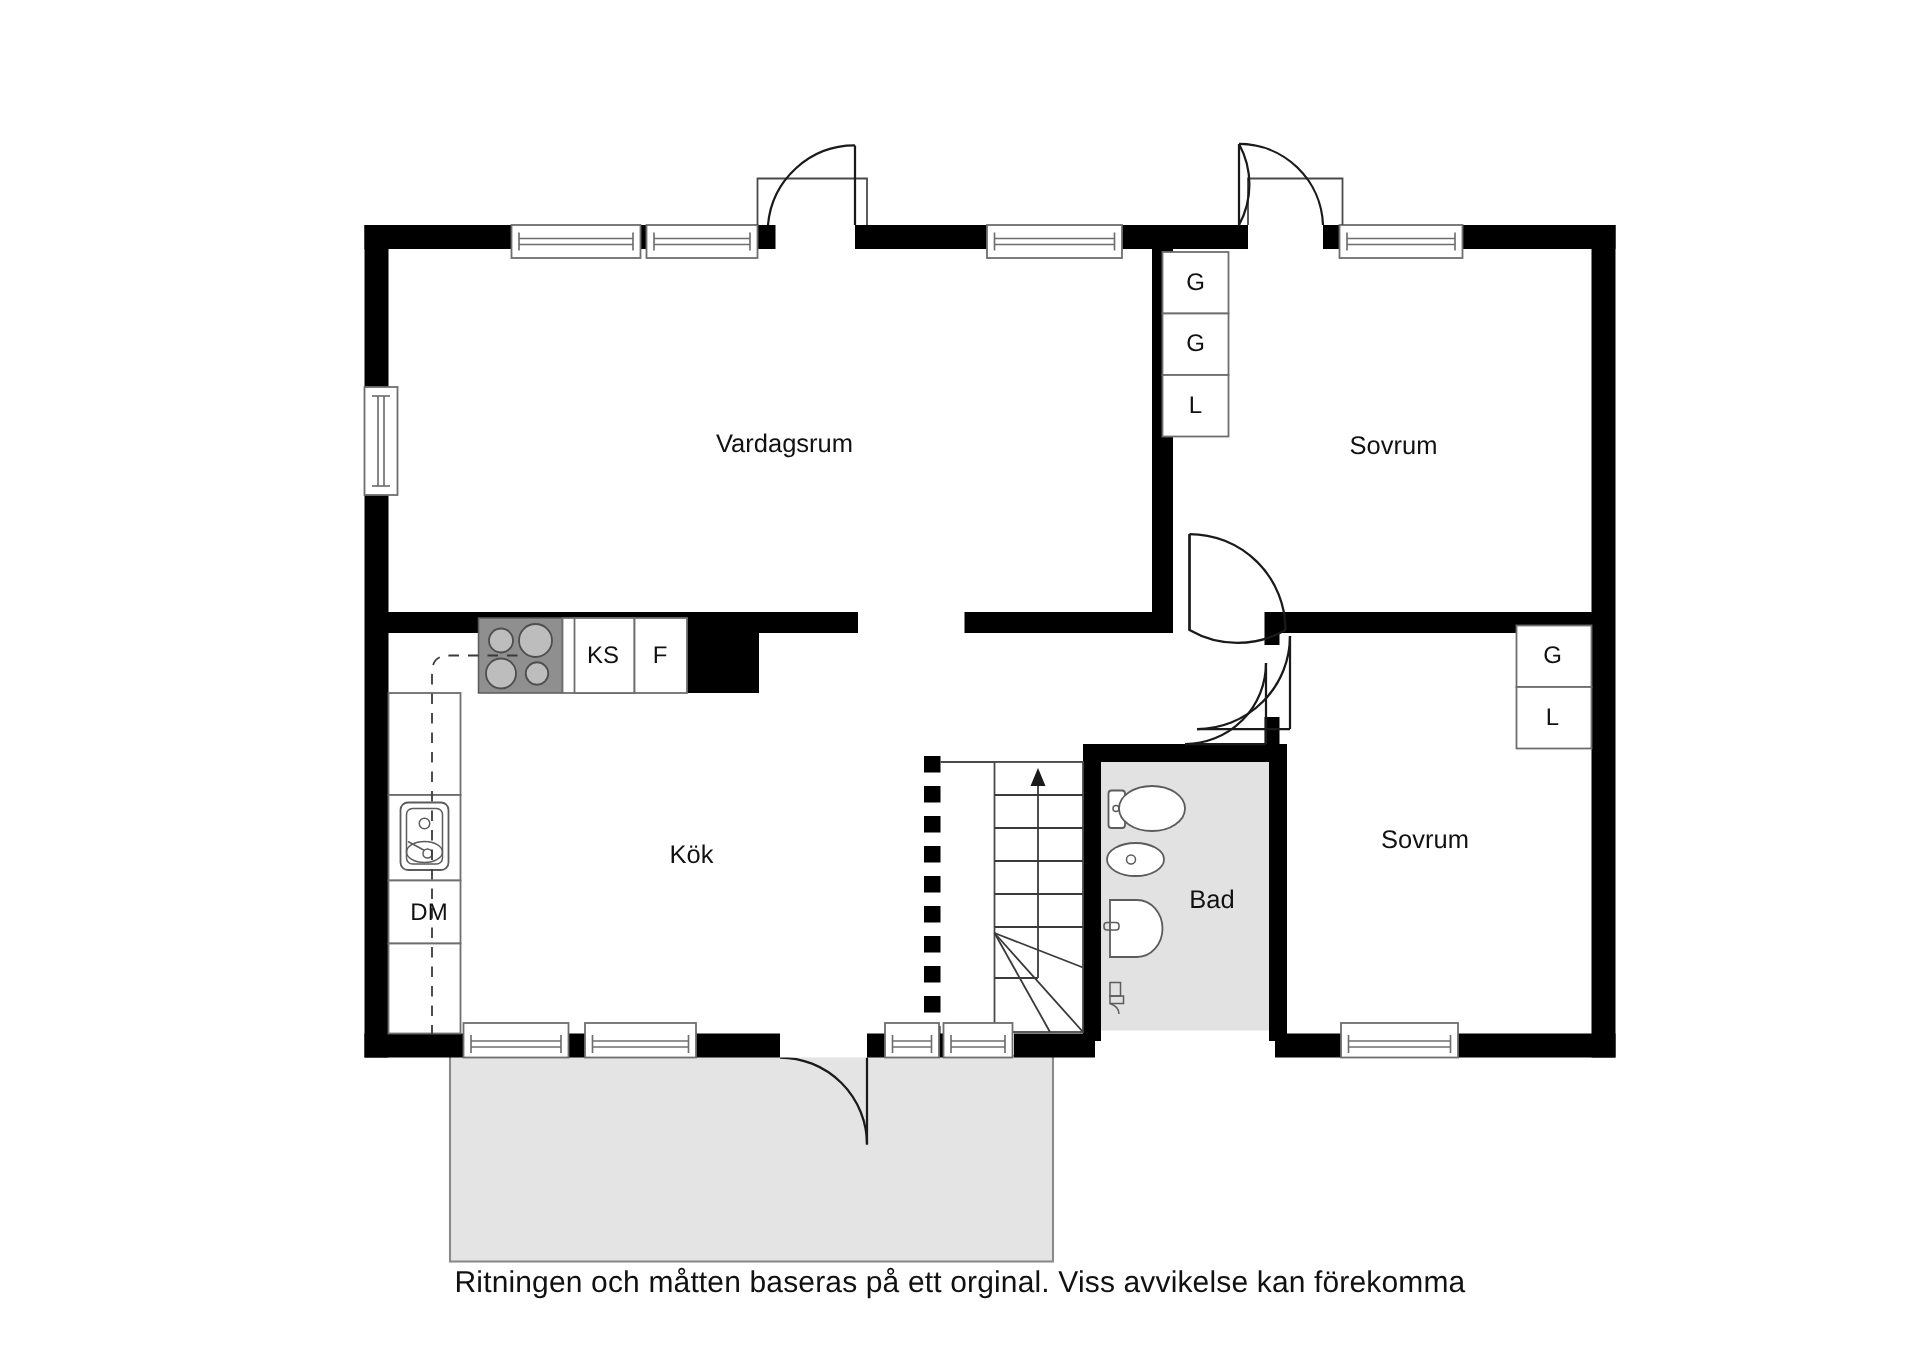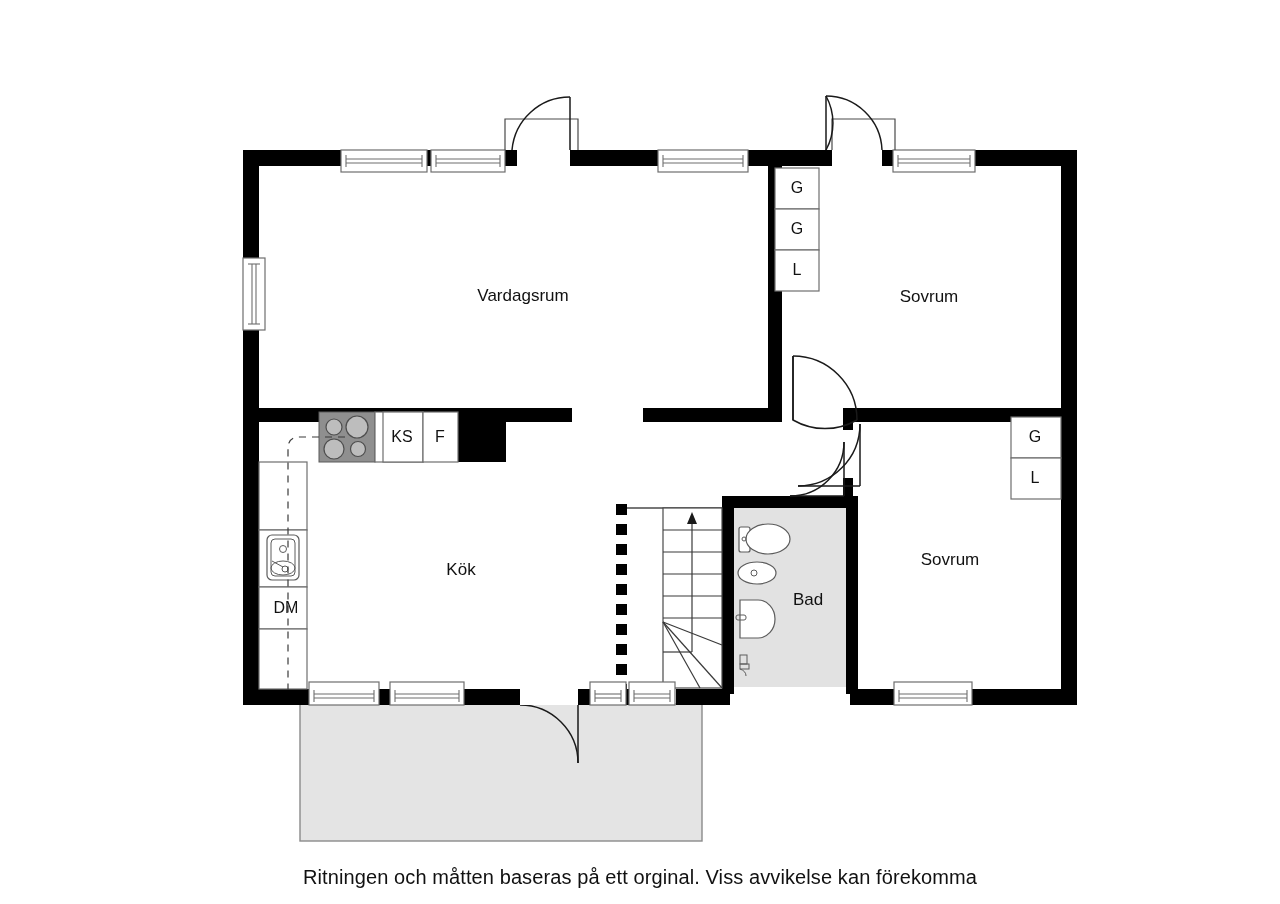--- a/index.html
+++ b/index.html
@@ -8,21 +8,21 @@
     background:#ffffff;
     font-family:"Liberation Sans", sans-serif;
     overflow:hidden;
     position:relative;
   }
   #plan-root{position:absolute;left:0;top:0;width:1280px;height:904px;}
   svg.plan{position:absolute;left:0;top:0;width:1280px;height:904px;display:block;}
   .caption{
     position:absolute;
     left:0;right:0;
-    top:866px;
+    top:844px;
     text-align:center;
     font-size:20px;
     color:#111111;
     letter-spacing:.1px;
     font-family:"Liberation Sans", sans-serif;
   }
   .roomlabel{
     font-family:"Liberation Sans", sans-serif;
     font-size:17px;
     fill:#111111;

